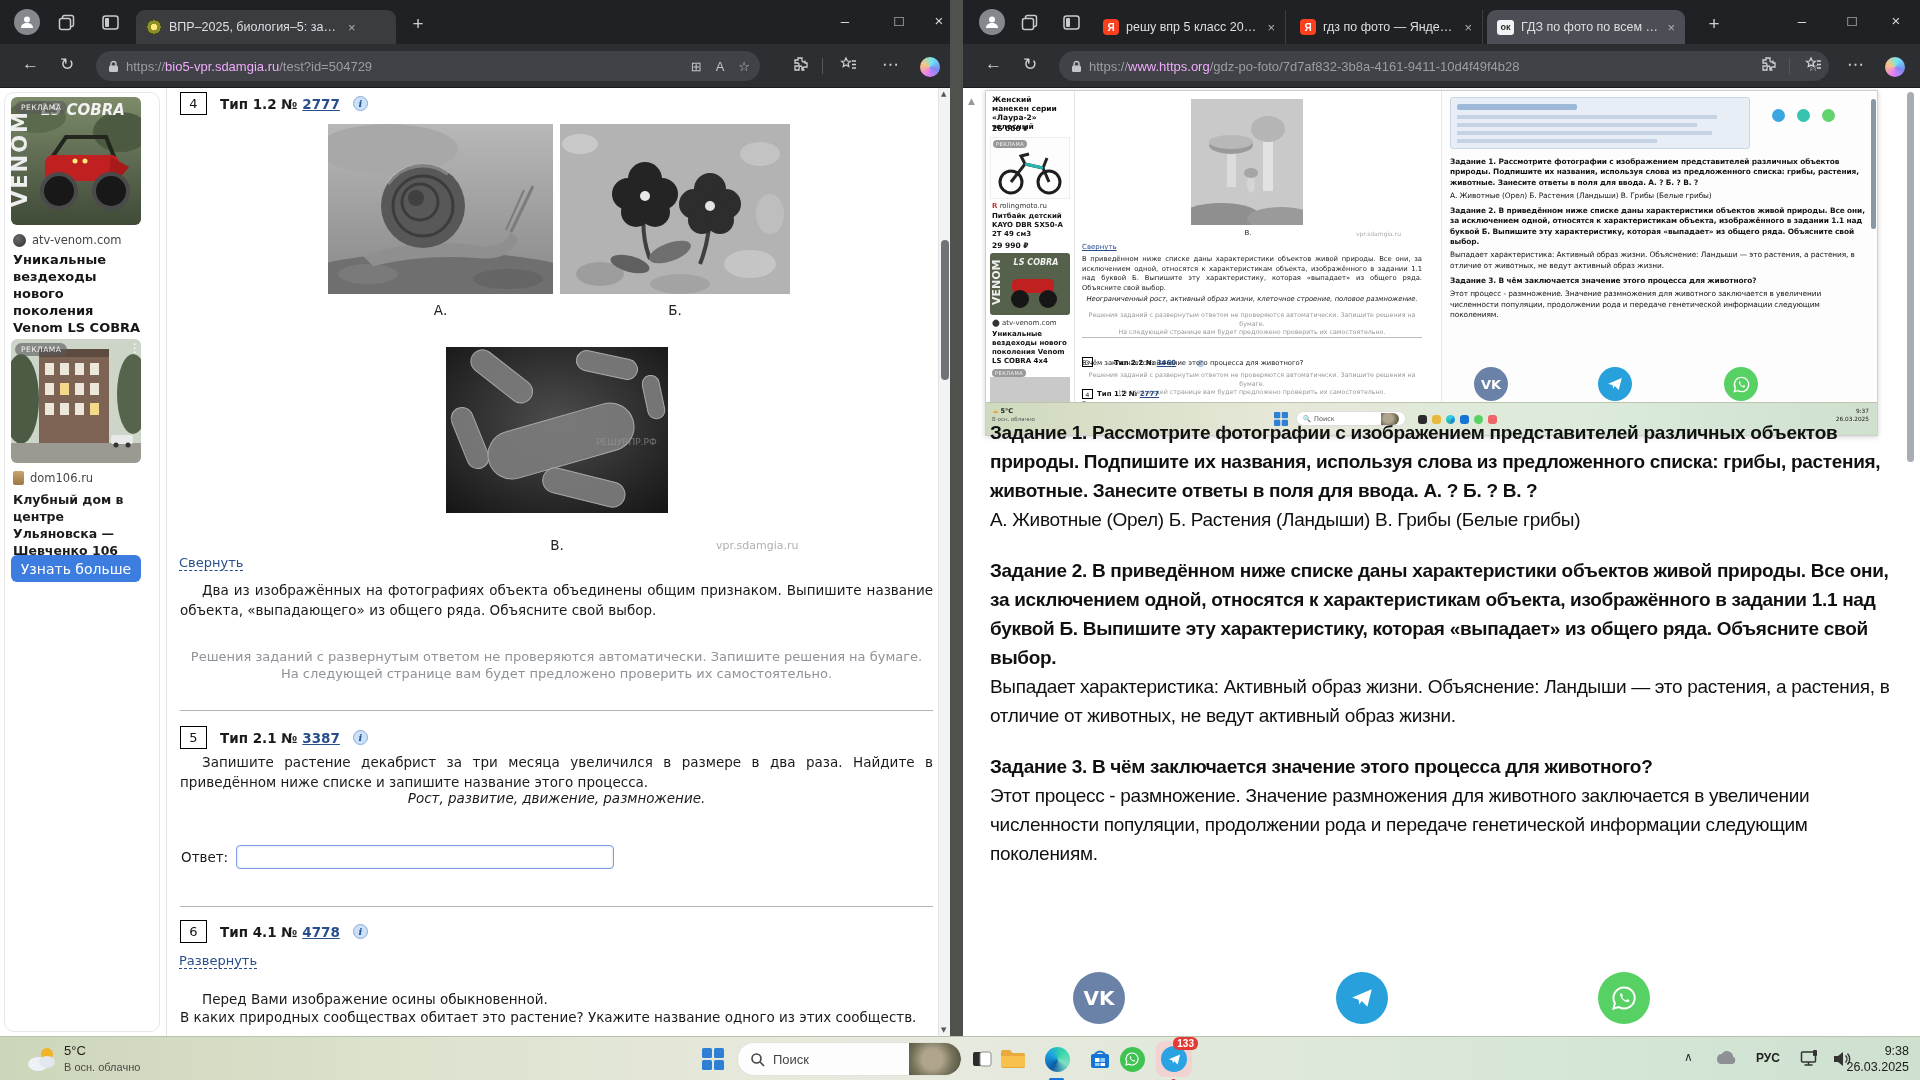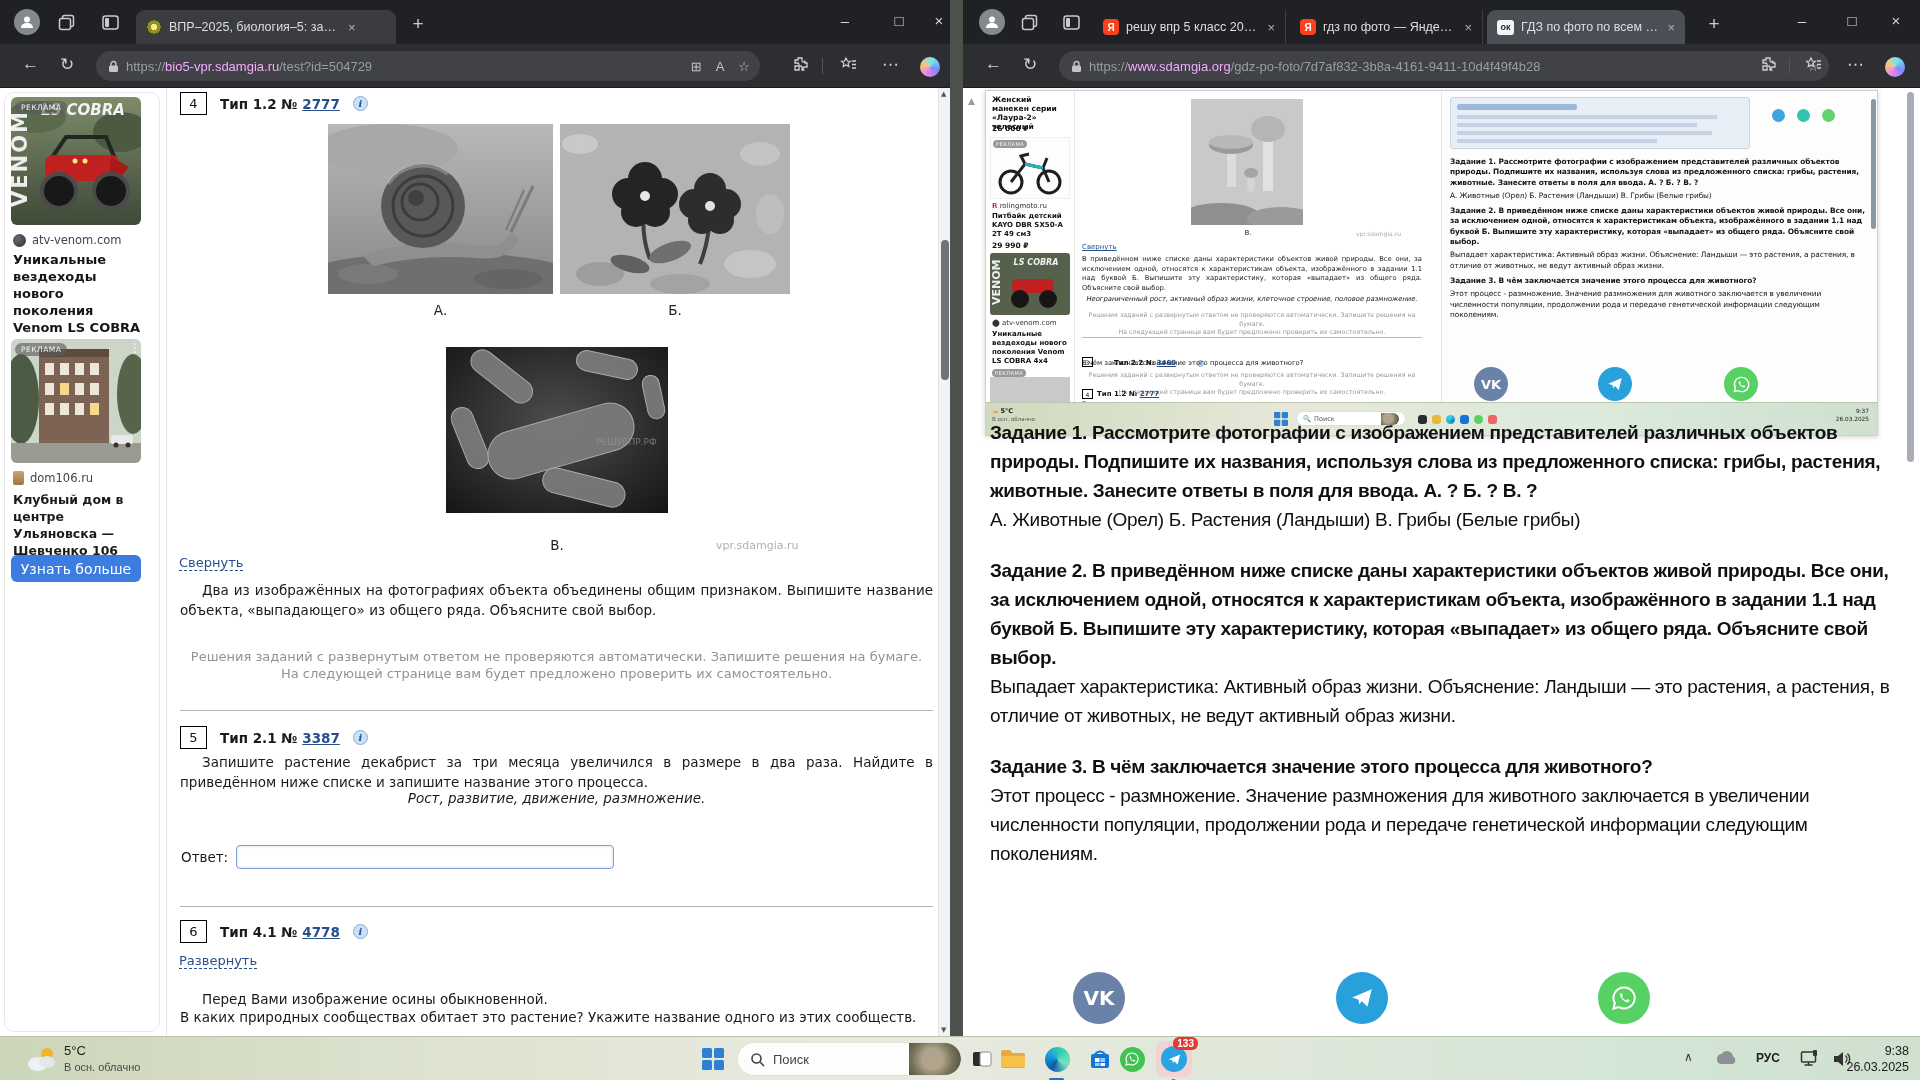--- a/index.html
+++ b/index.html
@@ -352,21 +352,21 @@
   <div class="navbar">
     <div class="nav-glyph" style="left:22px">←</div>
     <div class="nav-glyph" style="left:60px">↻</div>
     <div class="pill" style="left:96px;width:770px">
       <span class="pill-ic" style="margin-left:12px">
           <svg width="11" height="13" viewBox="0 0 11 13">
             <rect x="1" y="5.5" width="9" height="6.5" rx="1.5" fill="#c3c5c9"></rect>
             <path d="M3 6V4a2.5 2.5 0 0 1 5 0v2" fill="none" stroke="#c3c5c9" stroke-width="1.4"></path>
           </svg>
         </span>
-      <span><span class="url-dim">https://</span><span class="url-b">www.sdamgia.org</span><span class="url-dim">/gdz-po-foto/7d7af832-3b8a-4161-9411-10d4f49f4b28</span></span>
+      <span><span class="url-dim">https://</span><span class="url-b">www.https.org</span><span class="url-dim">/gdz-po-foto/7d7af832-3b8a-4161-9411-10d4f49f4b28</span></span>
       <span class="pill-ic" style="margin-left:auto;margin-right:10px">☆</span>
     </div>
     <div class="nav-glyph" style="left:797px;top:12px"><svg width="16" height="16" viewBox="0 0 16 16">
           <path d="M6 2h4v2.5a1.5 1.5 0 0 0 3 0V7h2v4h-2.5a1.5 1.5 0 0 0 0 3H10v-2.5a1.5 1.5 0 0 0-3 0V14H3v-4h2.5a1.5 1.5 0 0 0 0-3H3V4h3z" fill="none" stroke="#cfd1d4" stroke-width="1.3"></path>
         </svg></div>
     <div class="a" style="left:826px;top:14px;width:1px;height:16px;background:#54565a"></div>
     <div class="nav-glyph" style="left:842px;top:12px"><svg width="17" height="16" viewBox="0 0 17 16">
           <path d="M6 2l1.4 3 3.1.3-2.4 2.1.7 3.1L6 8.9 3.2 10.5l.7-3.1L1.5 5.3 4.6 5z" fill="none" stroke="#cfd1d4" stroke-width="1.2"></path>
           <path d="M12 5h4M12 8.5h4M12 12h4" stroke="#cfd1d4" stroke-width="1.3"></path>
         </svg></div>

